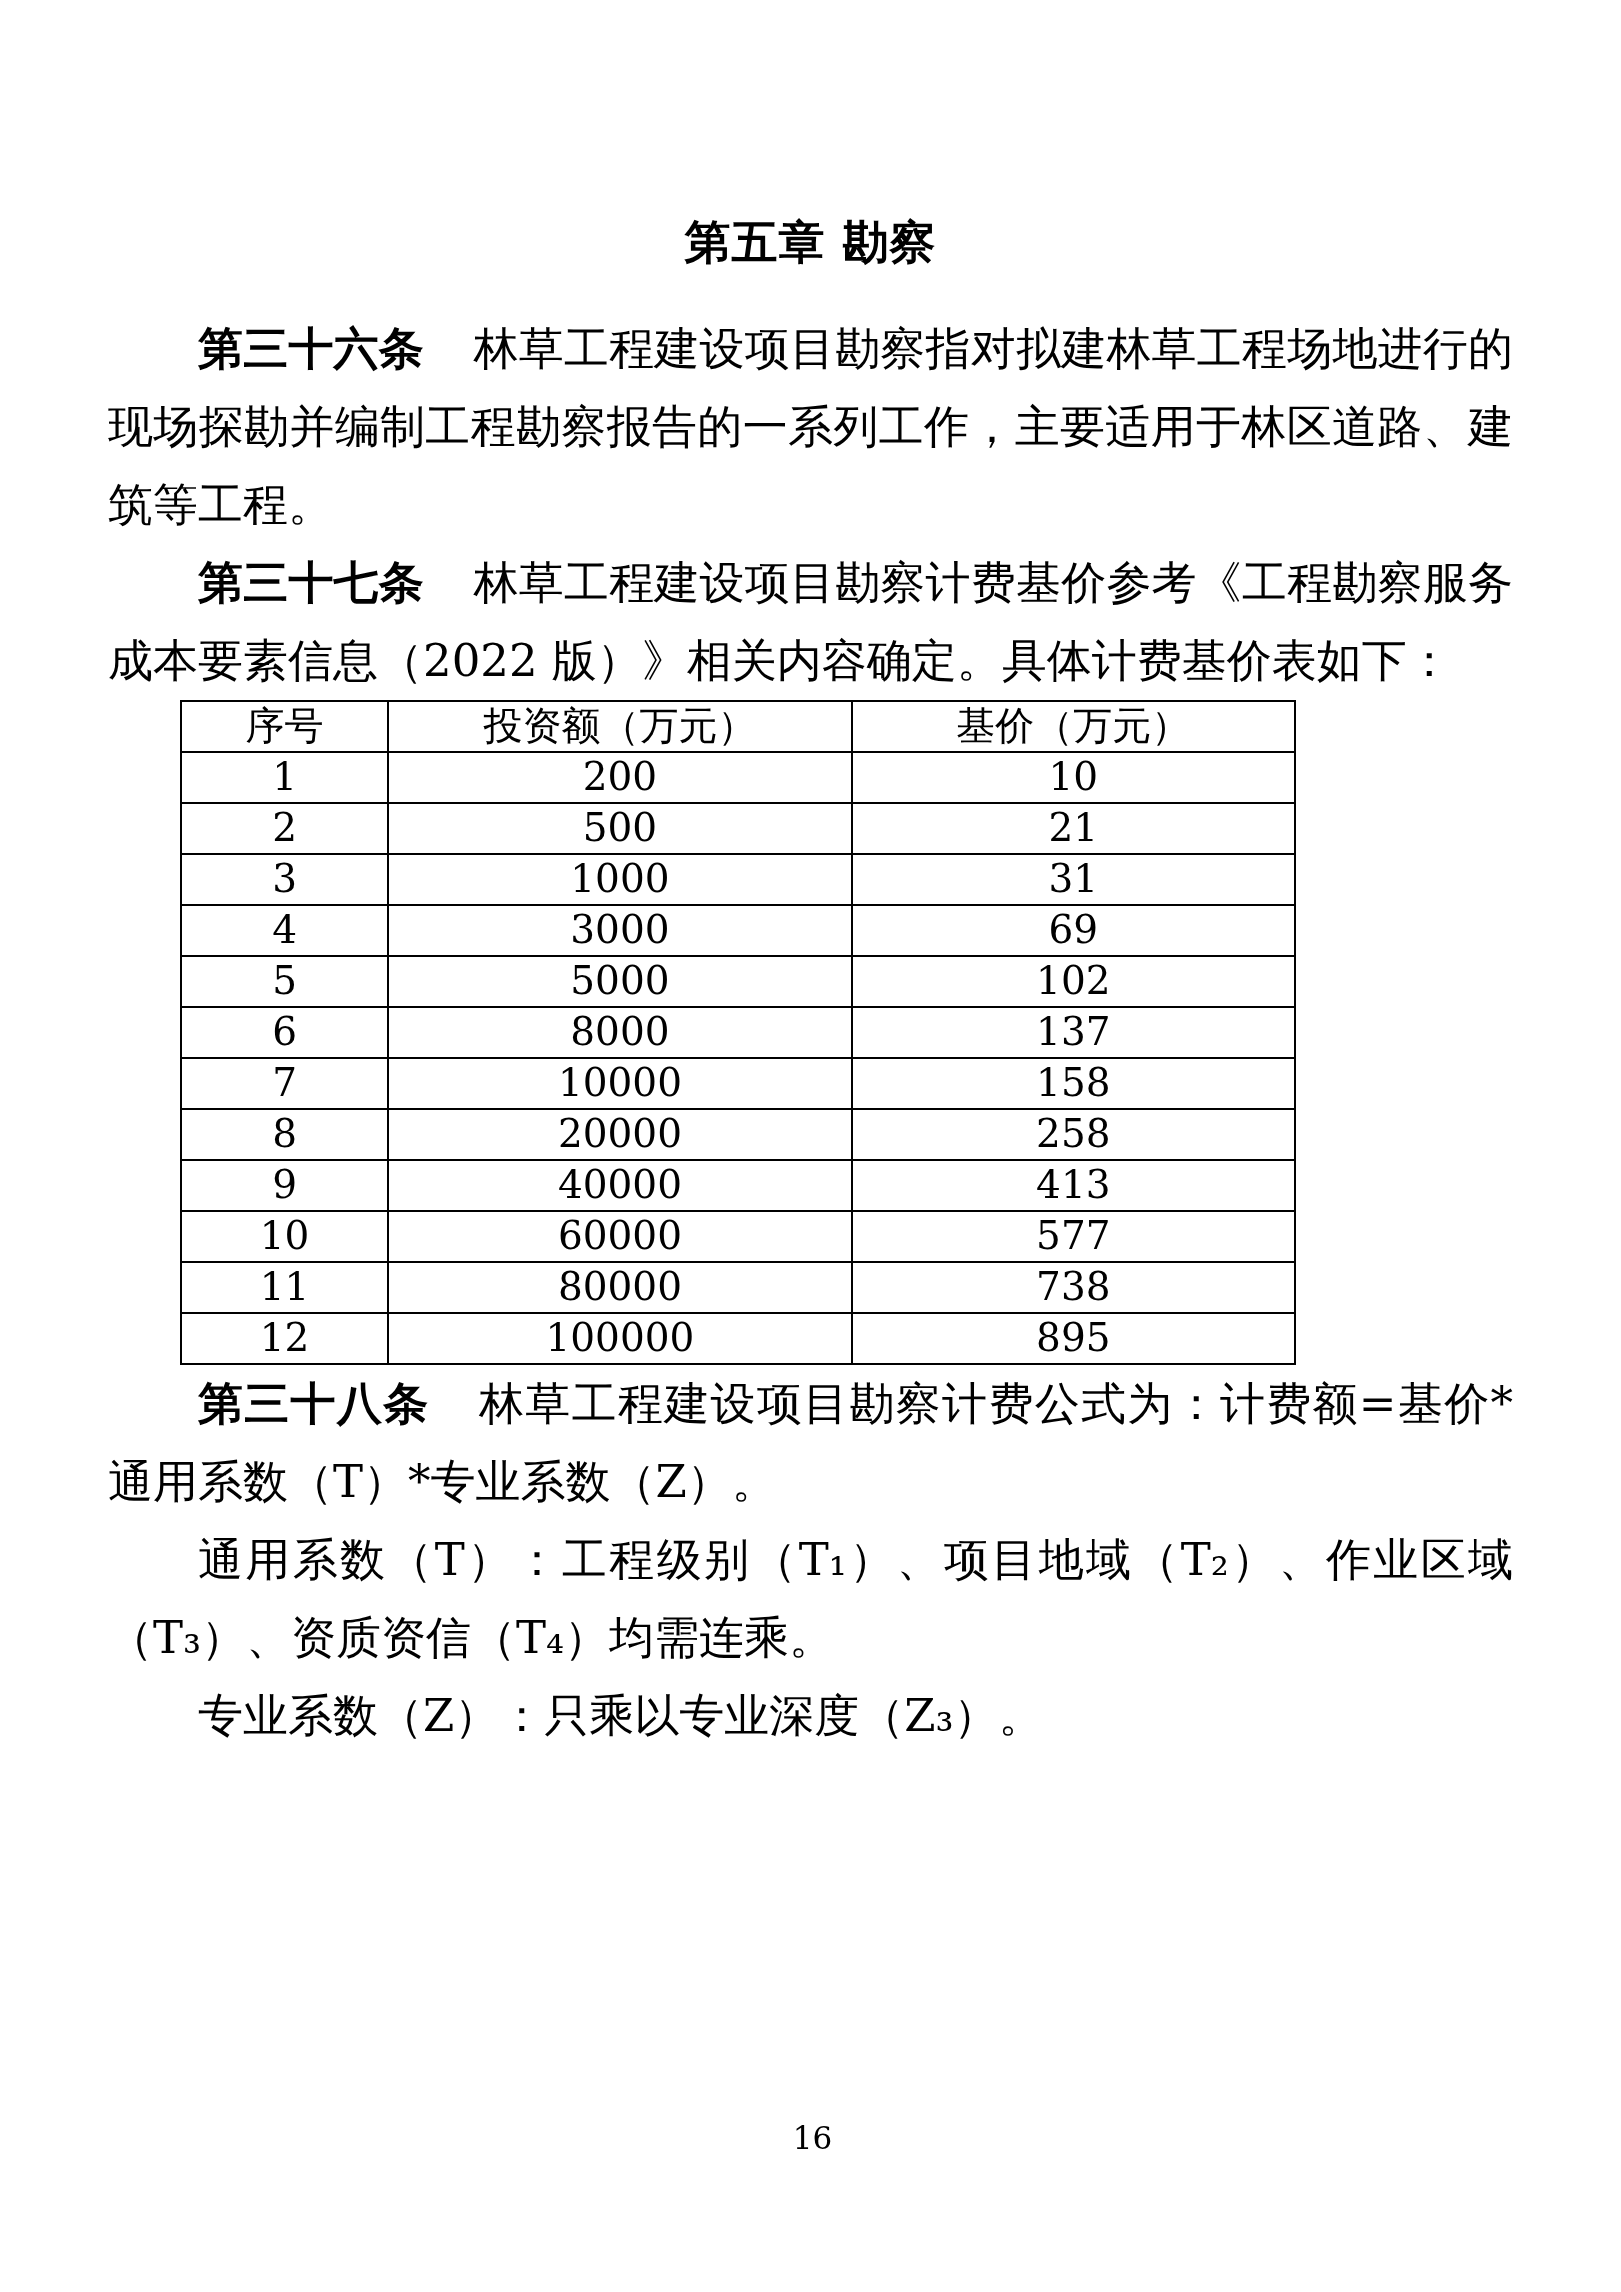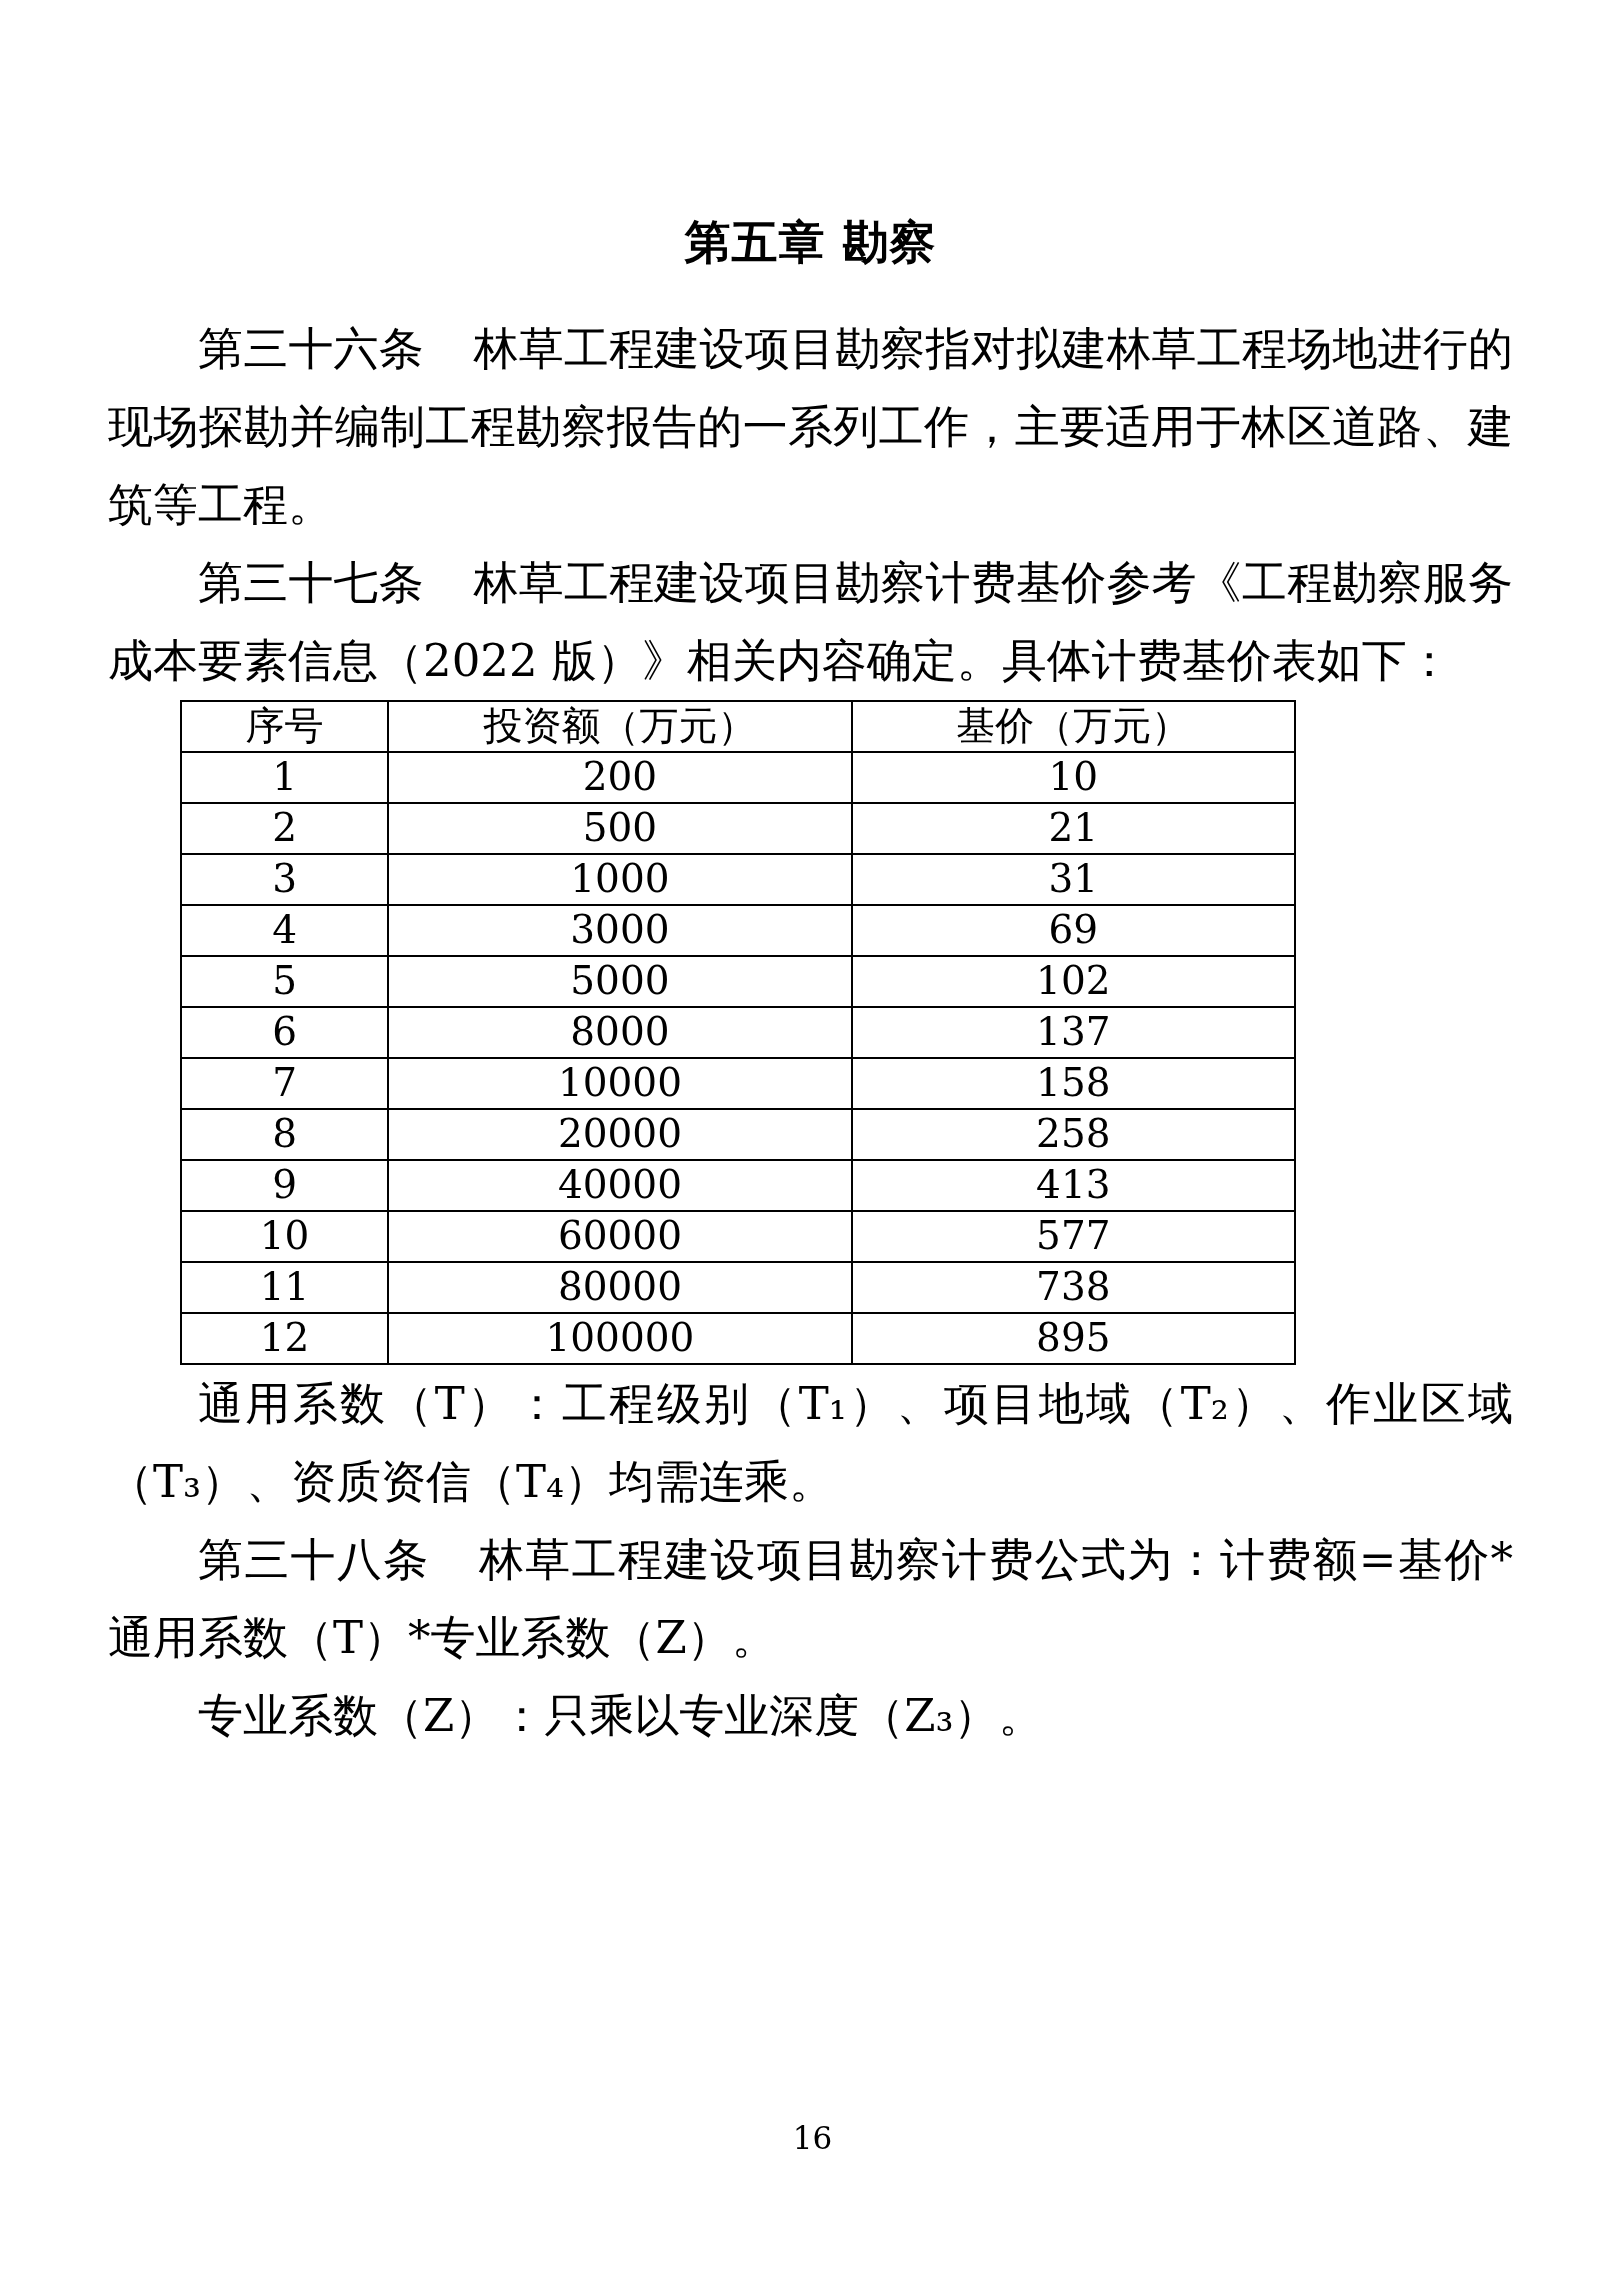--- a/index.html
+++ b/index.html
@@ -35,21 +35,21 @@
   }
   p.para {
     margin: 0;
     text-indent: 2em;
   }
   p.para.first-after-title {
     margin-top: 36px;
   }
   .lead {
     font-family: "DejaVu Sans", "Liberation Sans", sans-serif;
-    font-weight: normal;
+    font-weight: bold;
     margin-right: 1.1em;
     margin-top: 39px;
   }
   table.fee-table {
     border-collapse: collapse;
     table-layout: fixed;
     width: 1116px;
     margin-left: 72px;
     margin-top: 0;
     border: 2.9px solid #000000;
@@ -166,26 +166,26 @@
             <td>738</td>
           </tr>
           <tr>
             <td>12</td>
             <td>100000</td>
             <td>895</td>
           </tr>
         </tbody>
     </table>
 
+    <p class="para after-table">
+      <span class="lead">第三十八条</span><span>林草工程建设项目勘察计费公式为：计费额=基价*通用系数（T）*专业系数（Z）。</span>
+    </p>
+
     <p class="para">
       <span>通用系数（T）：工程级别（T₁）、项目地域（T₂）、作业区域（T₃）、资质资信（T₄）均需连乘。</span>
-    </p>
-
-    <p class="para after-table">
-      <span class="lead">第三十八条</span><span>林草工程建设项目勘察计费公式为：计费额=基价*通用系数（T）*专业系数（Z）。</span>
     </p>
 
     <p class="para">
       <span>专业系数（Z）：只乘以专业深度（Z₃）。</span>
     </p>
 
   </div>
 </div>
 
 <div class="page-number">16</div>

